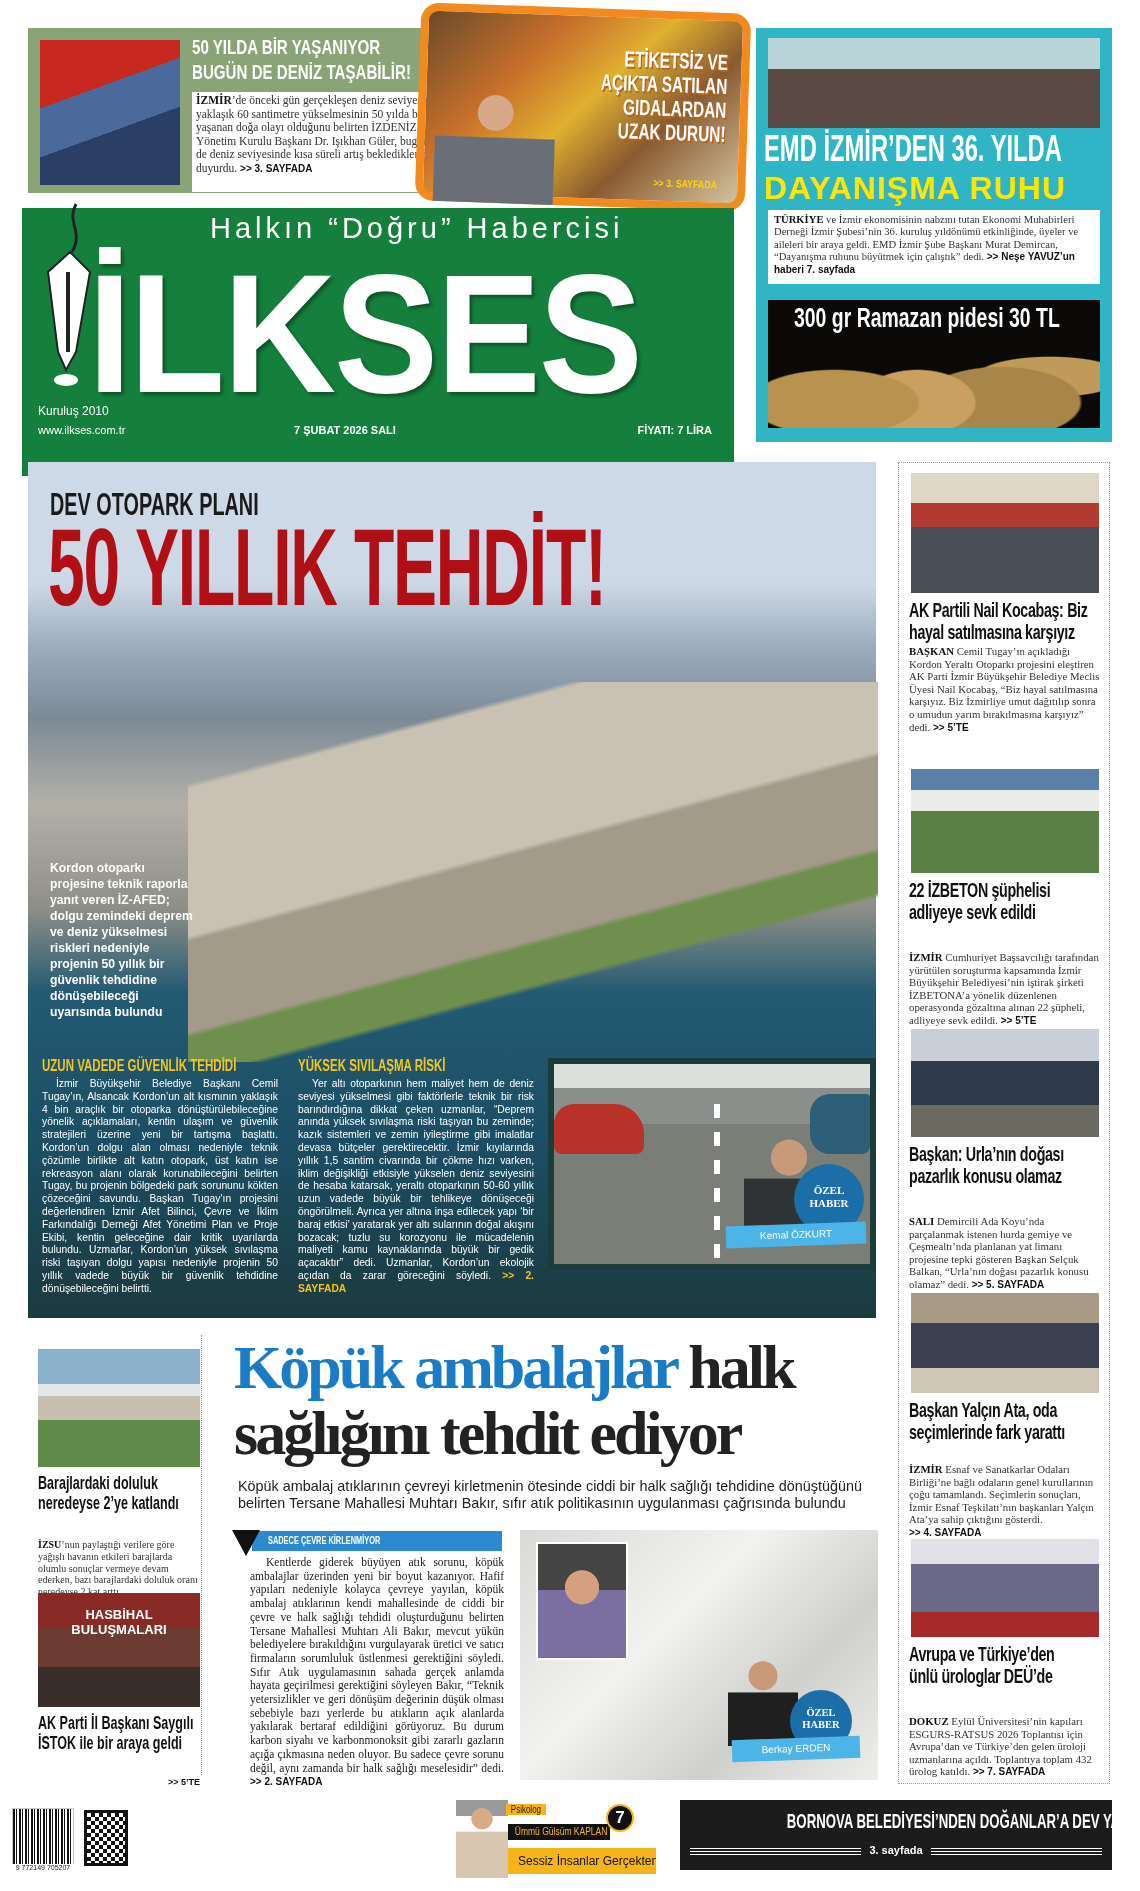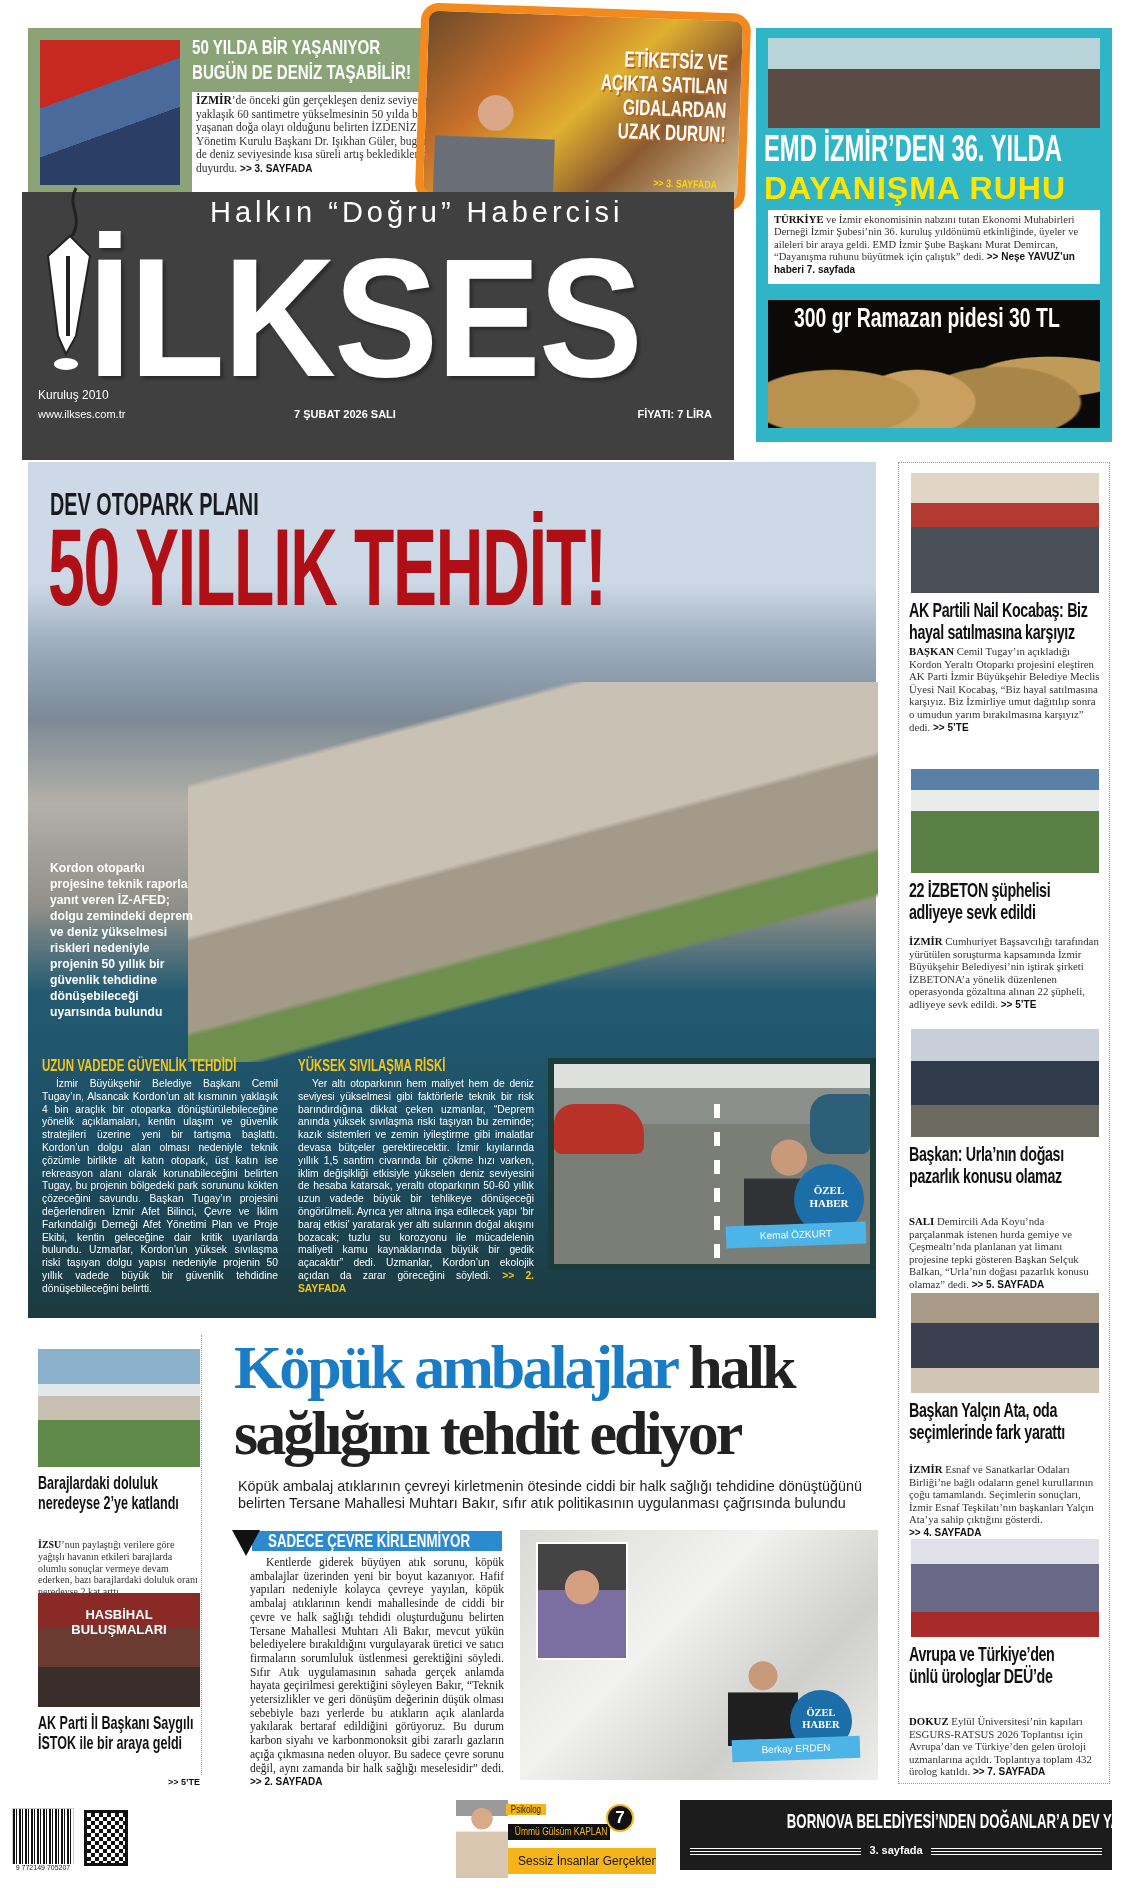--- a/index.html
+++ b/index.html
@@ -18,21 +18,21 @@
   #top-green{left:28px;top:28px;width:398px;height:165px;background:#8aa377}
   #top-green .pic{left:12px;top:12px;width:140px;height:145px;background:linear-gradient(160deg,#c7281f 0 35%,#4a6a9c 35% 60%,#2b3f66 60%)}
   #top-green .head{left:164px;top:6px;color:#fff;font-size:21px;line-height:25px;transform:scaleX(.72);white-space:nowrap}
   #top-green .txt{left:164px;top:64px;width:252px;background:#fff;padding:2px 4px;height:100px}
 
   
   #spice{left:418px;top:8px;width:330px;height:198px;border:8px solid #f28a1d;border-radius:18px;background:linear-gradient(135deg,#6b4a2a,#c8702a 30%,#e0b030 50%,#8a5a30 70%,#d4c4a0);transform:rotate(2deg)}
   #spice .head{right:14px;top:30px;color:#fff;font-size:22px;line-height:24px;text-align:right;transform:scaleX(.7);transform-origin:right top;white-space:nowrap;text-shadow:2px 2px 0 #b5651d}
   #spice .ref2{right:20px;top:158px;color:#ffd400;font-size:11px;transform:scaleX(.8);transform-origin:right top}
   #spice .person{left:10px;top:70px;width:120px;height:120px;background:radial-gradient(circle at 50% 25%,#d9a888 0 16%,transparent 17%),linear-gradient(#fff0 45%,#6a6f77 46%)}
-  #mast-full{left:22px;top:192px;width:712px;height:268px;background:#404040}
+  #mast-full{left:22px;top:208px;width:712px;height:268px;background:#15803d}
   #mast-full .slogan{left:188px;top:4px;color:#fff;font-size:29px;letter-spacing:4px;font-family:"Liberation Sans",sans-serif}
   #mast-full .logo{left:66px;top:46px;color:#fff;font-size:168px;line-height:160px;font-family:"Liberation Sans",sans-serif;font-weight:bold;transform:scaleX(.93);transform-origin:left top;letter-spacing:-2px;text-shadow:3px 3px 4px rgba(0,0,0,.35)}
   #mast-full .pen{left:14px;top:-6px;width:64px;height:190px}
   #mast-full .kurulus{left:16px;top:196px;color:#fff;font-size:12px;font-family:"Liberation Sans",sans-serif}
   #mast-full .web{left:16px;top:216px;color:#fff;font-size:11px;font-family:"Liberation Sans",sans-serif}
   #mast-full .date{left:272px;top:216px;color:#fff;font-size:11px;font-weight:bold;font-family:"Liberation Sans",sans-serif}
   #mast-full .price{right:22px;top:216px;color:#fff;font-size:11px;font-weight:bold;font-family:"Liberation Sans",sans-serif}
 
   
   #emd{left:756px;top:28px;width:356px;height:265px;background:#2fb5c5}
@@ -76,21 +76,21 @@
   #bl .pic1{left:8px;top:14px;width:162px;height:118px;background:linear-gradient(#8ab0cc 0 30%,#e2e8ea 30% 40%,#c7c0b0 40% 60%,#5f8a4a 60%)}
   #bl .pic2{left:8px;top:258px;width:162px;height:114px;background:linear-gradient(#8a2a26 0 30%,#6b3a30 30% 65%,#3a2e2a 65%)}
   #bl .pic2 .t{top:14px;left:0;width:100%;text-align:center;color:#fff;font-size:13px;font-weight:bold;font-family:"Liberation Sans",sans-serif}
   #bl h4{font-family:"Liberation Sans",sans-serif;font-weight:bold;font-size:19px;line-height:20px;transform:scaleX(.66);transform-origin:left top;white-space:nowrap;color:#111}
 
   
   #kopuk{left:232px;top:1334px;width:650px;height:450px}
   #kopuk .h1{left:2px;top:0;font-family:Liberation Serif, serif;font-weight:bold;font-size:62px;line-height:66px;letter-spacing:-3px;white-space:nowrap}
   #kopuk .h1 .blue{color:#1a7cc4}
   #kopuk .sub{left:6px;top:144px;width:640px;font-family:"Liberation Sans",sans-serif;font-size:14.4px;line-height:17px;color:#222}
-  #kopuk .bar{left:20px;top:197px;width:250px;height:20px;background:#2b8ad0;color:#fff;font-family:"Liberation Sans",sans-serif;font-weight:bold;font-size:18px;line-height:20px;padding-left:16px}
+  #kopuk .bar{left:20px;top:197px;width:250px;height:20px;background:#2b8ad0;color:#fff;font-family:"Liberation Sans",sans-serif;font-weight:bold;font-size:10px;line-height:20px;padding-left:16px}
   #kopuk .bar .tri{position:absolute;left:-20px;top:-1px;width:0;height:0;border-left:14px solid transparent;border-right:14px solid transparent;border-top:26px solid #111}
   #kopuk .bar span{display:inline-block;transform:scaleX(.74);transform-origin:left center;white-space:nowrap}
   #kopuk .txt{left:18px;top:222px;width:254px;font-size:11.5px;line-height:13.7px;text-align:justify}
   #kopuk .txt p{text-indent:16px}
   #kopuk .photo2{left:288px;top:196px;width:358px;height:250px;background:linear-gradient(135deg,#d9d9d6,#f2f2f0 40%,#cfcfcc 70%,#eeeeec)}
   #kopuk .inset{left:16px;top:12px;width:92px;height:118px;border:2px solid #fff;background:radial-gradient(circle at 50% 38%,#d4a080 0 20%,transparent 21%),linear-gradient(#444 0 40%,#7a6fa0 40%)}
   #kopuk .rep{left:208px;top:126px;width:70px;height:90px;background:radial-gradient(circle at 50% 22%,#c99a7a 0 18%,transparent 19%),linear-gradient(transparent 40%,#1f1f1f 41%)}
   #kopuk .badge{left:270px;top:160px;width:62px;height:62px;border-radius:50%;background:#1b6ea8;color:#fff;font-size:10.5px;font-weight:bold;text-align:center;padding-top:17px;line-height:12px}
   #kopuk .name{left:212px;top:208px;width:128px;height:22px;background:#4cb4e6;color:#fff;font-size:10px;line-height:22px;text-align:center;font-family:"Liberation Sans",sans-serif;transform:rotate(-2deg)}
 
@@ -201,21 +201,21 @@
         <div>hayal satılmasına karşıyız</div>
       </h4>
     <div class="body-serif" style=""><b>BAŞKAN</b><span> Cemil Tugay’ın açıkladığı Kordon Yeraltı Otoparkı projesini eleştiren AK Parti İzmir Büyükşehir Belediye Meclis Üyesi Nail Kocabaş, “Biz hayal satılmasına karşıyız. Biz İzmirliye umut dağıtılıp sonra o umudun yarım bırakılmasına karşıyız” dedi.</span> <span class="ref">&gt;&gt; 5’TE</span></div>
   </div>
   <div class="rs" style="top:306px">
     <div class="pic photo" style="height:104px;background:linear-gradient(#5a80a8 0 20%,#e9ece8 20% 40%,#5a8048 40%)"></div>
     <h4>
         <div>22 İZBETON şüphelisi</div>
         <div>adliyeye sevk edildi</div>
       </h4>
-    <div class="body-serif" style="margin-top:12px"><b>İZMİR</b><span> Cumhuriyet Başsavcılığı tarafından yürütülen soruşturma kapsamında İzmir Büyükşehir Belediyesi’nin iştirak şirketi İZBETONA’a yönelik düzenlenen operasyonda gözaltına alınan 22 şüpheli, adliyeye sevk edildi.</span> <span class="ref">&gt;&gt; 5’TE</span></div>
+    <div class="body-serif" style="margin-top:28px"><b>İZMİR</b><span> Cumhuriyet Başsavcılığı tarafından yürütülen soruşturma kapsamında İzmir Büyükşehir Belediyesi’nin iştirak şirketi İZBETONA’a yönelik düzenlenen operasyonda gözaltına alınan 22 şüpheli, adliyeye sevk edildi.</span> <span class="ref">&gt;&gt; 5’TE</span></div>
   </div>
   <div class="rs" style="top:566px">
     <div class="pic photo" style="height:108px;background:linear-gradient(#c8cfd8 0 30%,#2f3a4a 30% 70%,#6a6a60 70%)"></div>
     <h4>
         <div>Başkan: Urla’nın doğası</div>
         <div>pazarlık konusu olamaz</div>
       </h4>
     <div class="body-serif" style="margin-top:28px"><b>SALI</b><span> Demircili Ada Koyu’nda parçalanmak istenen hurda gemiye ve Çeşmealtı’nda planlanan yat limanı projesine tepki gösteren Başkan Selçuk Balkan, “Urla’nın doğası pazarlık konusu olamaz” dedi.</span> <span class="ref">&gt;&gt; 5. SAYFADA</span></div>
   </div>
   <div class="rs" style="top:830px">

